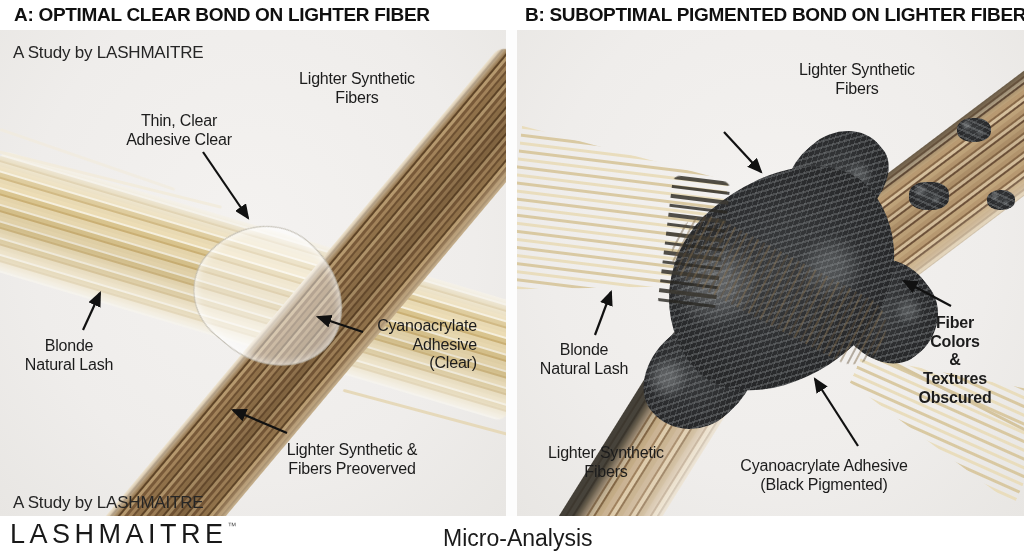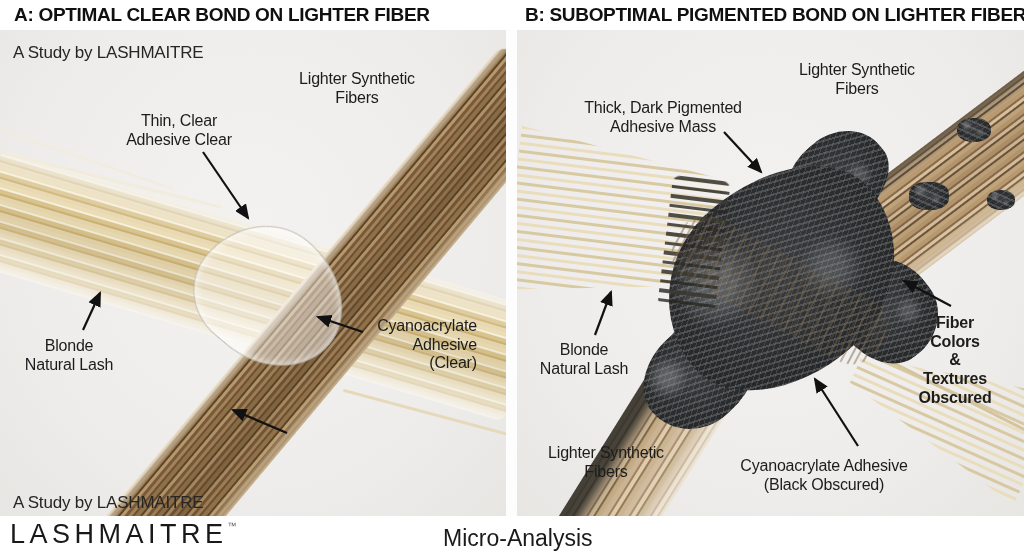--- a/index.html
+++ b/index.html
@@ -132,20 +132,22 @@
 
     <div class="wm" style="left:13px;top:13px;">A Study by LASHMAITRE</div>
     <div class="lbl" style="left:357px;top:40px;">Lighter Synthetic
 Fibers</div>
     <div class="lbl" style="left:179px;top:82px;">Thin, Clear
 Adhesive Clear</div>
     <div class="lbl" style="left:69px;top:307px;">Blonde
 Natural Lash</div>
     <div class="lbl" style="left:427px;top:287px;text-align:right;">Cyanoacrylate
 Adhesive (Clear)</div>
+    <div class="lbl" style="left:352px;top:411px;">Lighter Synthetic &amp;
+Fibers Preoverved</div>
     <div class="wm" style="left:13px;top:463px;">A Study by LASHMAITRE</div>
   </div>
 
   <div class="divider"></div>
 
   <div class="photo b">
 
     <div class="piece fan-pale" style="left:-6px;top:108px;width:212px;height:165px;transform:rotate(7deg);clip-path:polygon(0 0,100% 18%,100% 82%,0 100%);"></div>
 
     <div class="piece dark-tips" style="left:148px;top:148px;width:58px;height:132px;transform:rotate(7deg);"></div>
@@ -175,31 +177,29 @@
         </marker>
       </defs>
       <line x1="207" y1="102" x2="244" y2="142" marker-end="url(#ah2)"></line>
       <line x1="78" y1="305" x2="94" y2="262" marker-end="url(#ah2)"></line>
       <line x1="434" y1="276" x2="387" y2="251" marker-end="url(#ah2)"></line>
       <line x1="341" y1="416" x2="298" y2="349" marker-end="url(#ah2)"></line>
     </svg>
 
     <div class="lbl" style="left:340px;top:31px;">Lighter Synthetic
 Fibers</div>
-    <div class="lbl" style="left:146px;top:69px;">Thick, Dark Pigmented
-Adhesive Mass</div>
     <div class="lbl" style="left:67px;top:311px;">Blonde
 Natural Lash</div>
     <div class="lbl" style="left:438px;top:284px;font-weight:bold;">Fiber Colors
 &amp; Textures
 Obscured</div>
     <div class="lbl" style="left:89px;top:414px;">Lighter Synthetic
 Fibers</div>
     <div class="lbl" style="left:307px;top:427px;">Cyanoacrylate Adhesive
-(Black Obscured)</div>
+(Black Pigmented)</div>
   </div>
 
   <div class="footer">
     <div class="brand"><span>LASHMAITRE</span><span class="tm">™</span></div>
     <div class="caption">Micro-Analysis</div>
   </div>
 
 </div>
 
 </body></html>

